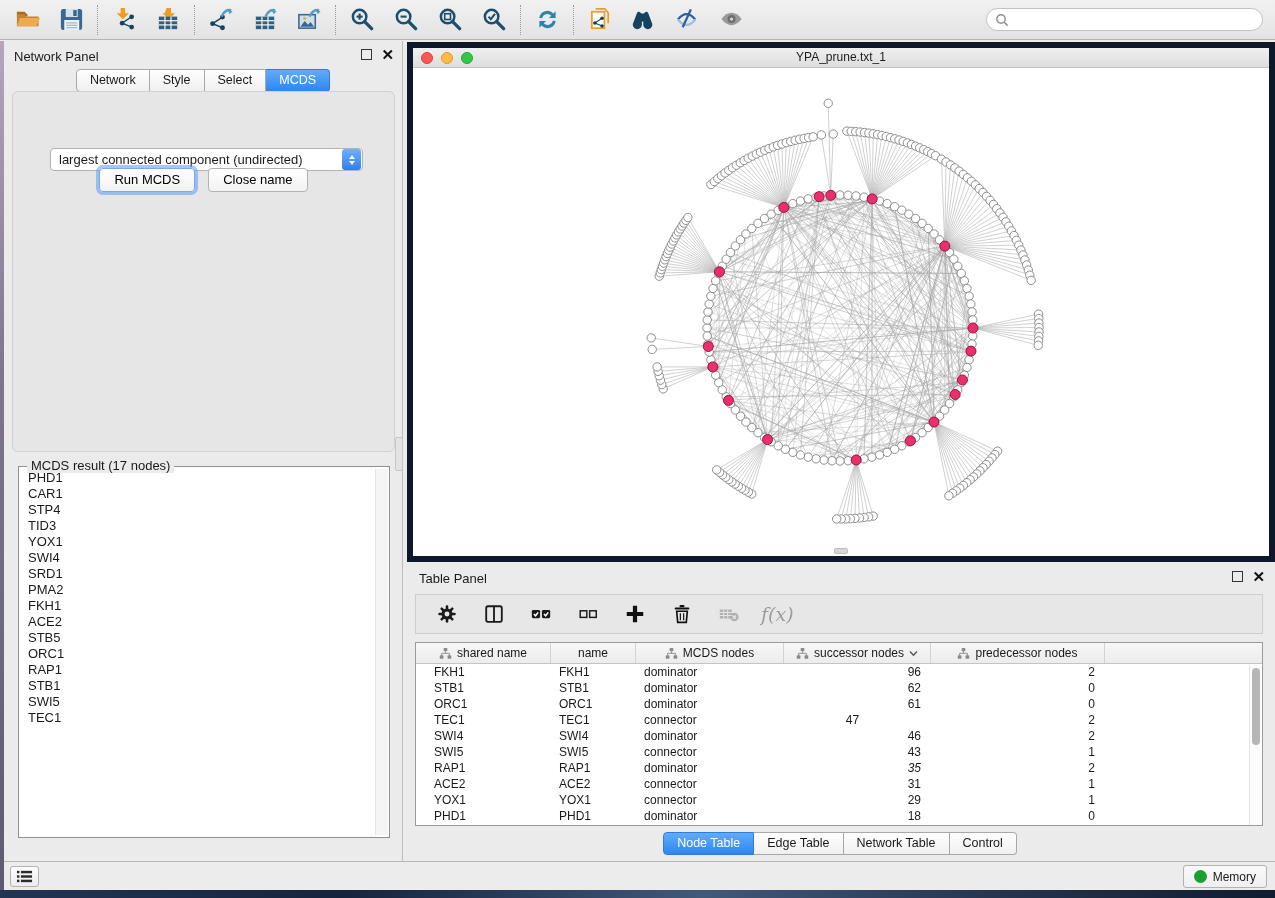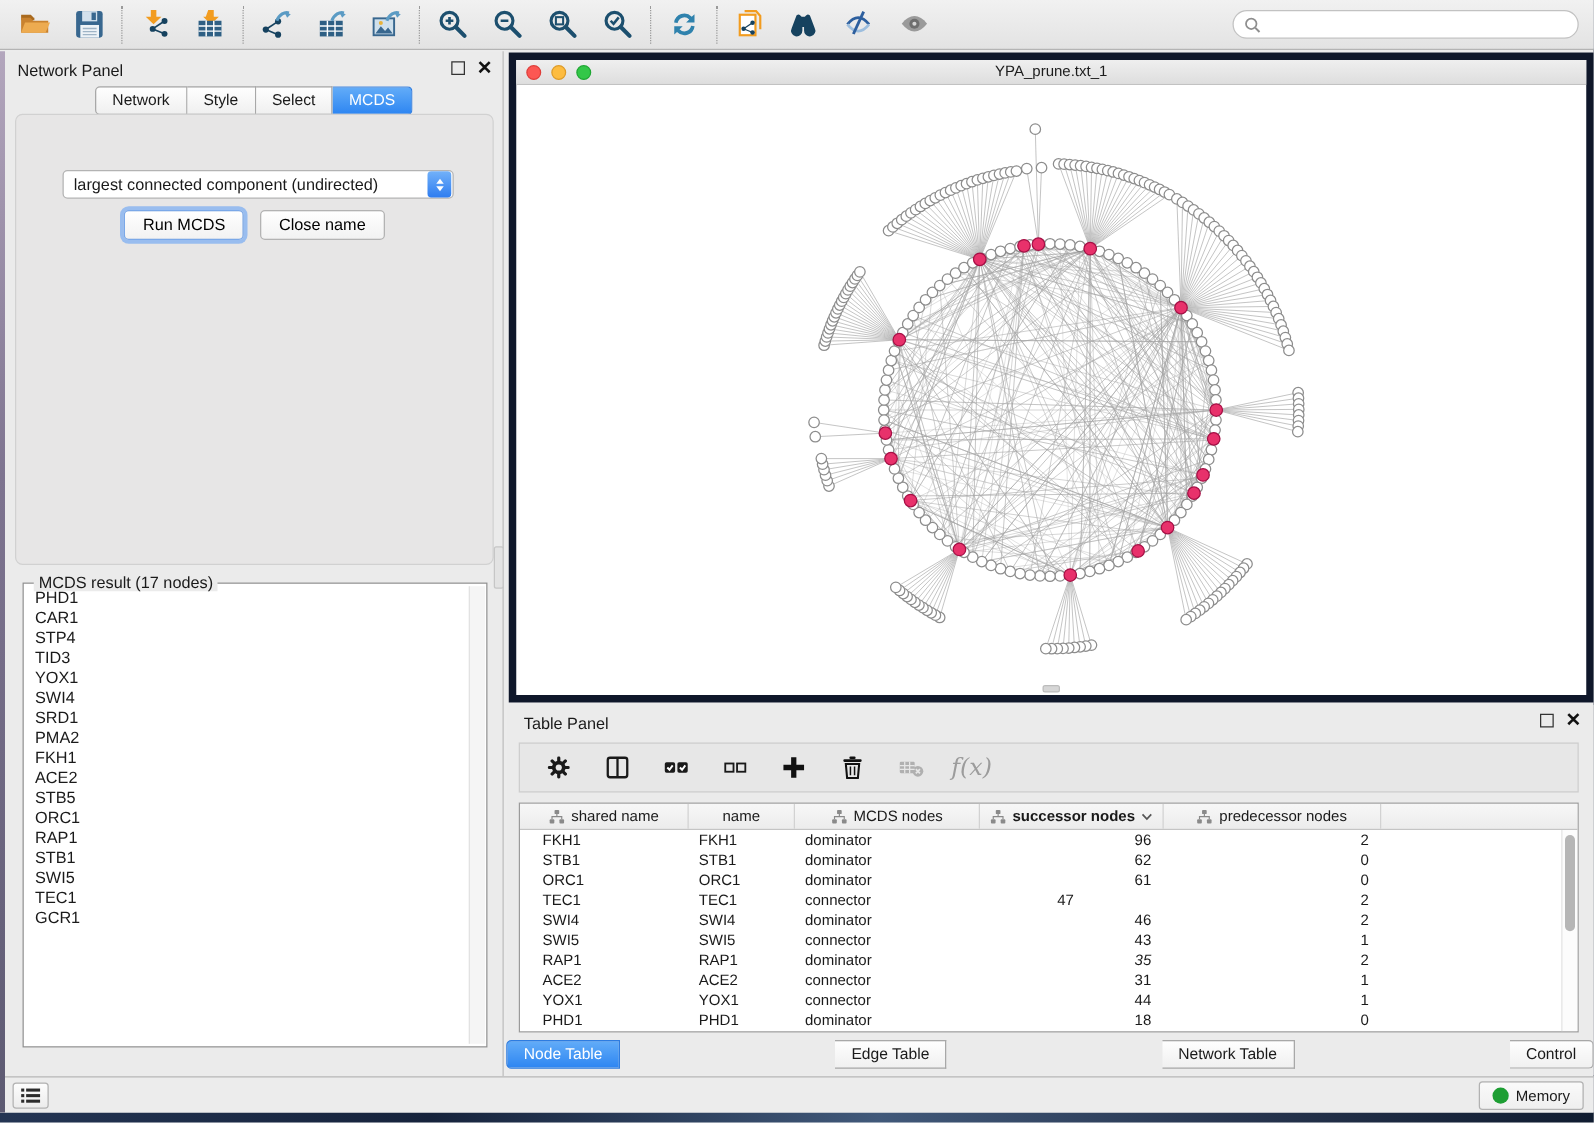--- a/index.html
+++ b/index.html
@@ -39,21 +39,21 @@
   .tabs-row { display:flex; justify-content:center; }
   .tab { border:1px solid #a8a8a8; border-left:none; background:linear-gradient(#fefefe,#f0f0f0);
     padding:3px 13px 4px; font-size:12.5px; cursor:default; }
   .tab:first-child { border-left:1px solid #a8a8a8; border-radius:4px 0 0 4px; }
   .tab:last-child { border-radius:0 4px 4px 0; }
   .tab.active { background:linear-gradient(#62acf8,#2e86f2); color:#fff; border-color:#2e7ce0; }
 
   .cp-body { position:absolute; left:8px; top:50px; width:383px; height:361px;
     background:#e7e6e6; border:1px solid #d1d1d1; border-radius:6px; }
   .opt-label { text-align:center; margin-top:24px; font-size:13px; }
-  .select-box { position:absolute; left:37px; top:44px; width:313px; height:23px; background:#fff;
+  .select-box { position:absolute; left:37px; top:56px; width:313px; height:23px; background:#fff;
     border:1px solid #b3b3b3; border-radius:4px; display:flex; align-items:center; }
   .select-box .sel-text { flex:1; padding:0 8px; font-size:13px; white-space:nowrap; overflow:hidden; }
   .spinner { width:19px; height:21px; margin-right:1px; border-radius:3px;
     background:linear-gradient(#72b1f9,#2f7df0); display:flex; flex-direction:column;
     align-items:center; justify-content:center; gap:2px; }
   .spinner i { width:0; height:0; border-left:3.5px solid transparent; border-right:3.5px solid transparent; }
   .spinner .up { border-bottom:4px solid #fff; }
   .spinner .dn { border-top:4px solid #fff; }
   .btn-row { position:absolute; left:0; top:76px; width:100%; display:flex; justify-content:center; gap:13px; }
   .pbtn { background:linear-gradient(#ffffff,#f2f2f2); border:1px solid #b3b3b3; border-radius:4px;
@@ -100,21 +100,21 @@
     border-bottom:1px solid #c4c4c4; }
   .th { display:flex; align-items:center; justify-content:center; gap:5px;
     border-right:1px solid #d2d2d2; font-size:12px; height:100%; }
   .th svg { flex:none; }
   .trow { display:flex; height:16px; font-size:12px; align-items:center; }
   .td { white-space:nowrap; overflow:hidden; }
   .td.num { text-align:right; }
   .tscroll { position:absolute; right:0; top:21px; bottom:0; width:13px; background:#fcfcfc; border-left:1px solid #e4e4e4; }
   .tthumb { position:absolute; left:2px; top:4px; width:8px; height:77px; background:#b6b6b6; border-radius:4px; }
 
-  .tp-tabs { position:absolute; left:0; right:0; bottom:5px; display:flex; justify-content:space-between;margin-top:26px; }
+  .tp-tabs { position:absolute; left:0; right:0; bottom:5px; display:flex; justify-content:center;margin-top:26px; }
 
   
   .statusbar { position:absolute; left:0; right:0; top:861px; height:29px;
     background:#ececec; border-top:1px solid #b6b6b6; }
   .list-btn { position:absolute; left:10px; top:4px; width:29px; height:21px;
     background:linear-gradient(#fdfdfd,#ececec); border:1px solid #b2b2b2; border-radius:3px;
     display:flex; align-items:center; justify-content:center; }
   .mem-btn { position:absolute; right:8px; top:3px; height:23px; padding:0 10px;
     background:linear-gradient(#fafafa,#efefef); border:1px solid #b2b2b2; border-radius:3px;
     display:flex; align-items:center; gap:6px; font-size:12px; }
@@ -349,21 +349,20 @@
           <div>SRD1</div>
           <div>PMA2</div>
           <div>FKH1</div>
           <div>ACE2</div>
           <div>STB5</div>
           <div>ORC1</div>
           <div>RAP1</div>
           <div>STB1</div>
           <div>SWI5</div>
           <div>TEC1</div>
-          <div>GCR1</div>
         </div>
       <div class="mcds-scroll"></div>
     </div>
   </div>
 
   <div class="v-grip"></div>
 
   <div class="net-window">
     <div class="net-titlebar">
       <span class="traffic">
@@ -1226,21 +1225,21 @@
             <svg width="13" height="13" viewBox="0 0 14 14">
               <g fill="#8a8a8a">
                 <rect x="5" y="1" width="4" height="3.6" rx="0.8"></rect>
                 <rect x="0.8" y="9" width="4" height="3.6" rx="0.8"></rect>
                 <rect x="9.2" y="9" width="4" height="3.6" rx="0.8"></rect>
               </g>
               <path d="M7 4.6v2.2M2.8 9V6.8h8.4V9" stroke="#8a8a8a" fill="none" stroke-width="1"></path>
             </svg>
             <span>MCDS nodes</span>
           </div>
-          <div class="th" style="width: 147px; font-weight: bold;">
+          <div class="th" style="width: 147px;">
             <svg width="13" height="13" viewBox="0 0 14 14">
               <g fill="#8a8a8a">
                 <rect x="5" y="1" width="4" height="3.6" rx="0.8"></rect>
                 <rect x="0.8" y="9" width="4" height="3.6" rx="0.8"></rect>
                 <rect x="9.2" y="9" width="4" height="3.6" rx="0.8"></rect>
               </g>
               <path d="M7 4.6v2.2M2.8 9V6.8h8.4V9" stroke="#8a8a8a" fill="none" stroke-width="1"></path>
             </svg>
             <span>successor nodes</span>
             <svg width="9" height="7" viewBox="0 0 10 8">
@@ -1313,21 +1312,21 @@
             <div class="td" style="width: 135px; padding: 0px 0px 0px 18px;">ACE2</div>
             <div class="td" style="width: 85px; padding: 0px 0px 0px 8px;">ACE2</div>
             <div class="td" style="width: 148px; padding: 0px 0px 0px 8px;">connector</div>
             <div class="td num" style="width: 147px; padding: 0px 10px 0px 0px;">31</div>
             <div class="td num" style="width: 174px; padding: 0px 10px 0px 0px;">1</div>
           </div>
           <div class="trow">
             <div class="td" style="width: 135px; padding: 0px 0px 0px 18px;">YOX1</div>
             <div class="td" style="width: 85px; padding: 0px 0px 0px 8px;">YOX1</div>
             <div class="td" style="width: 148px; padding: 0px 0px 0px 8px;">connector</div>
-            <div class="td num" style="width: 147px; padding: 0px 10px 0px 0px;">44</div>
+            <div class="td num" style="width: 147px; padding: 0px 10px 0px 0px;">29</div>
             <div class="td num" style="width: 174px; padding: 0px 10px 0px 0px;">1</div>
           </div>
           <div class="trow">
             <div class="td" style="width: 135px; padding: 0px 0px 0px 18px;">PHD1</div>
             <div class="td" style="width: 85px; padding: 0px 0px 0px 8px;">PHD1</div>
             <div class="td" style="width: 148px; padding: 0px 0px 0px 8px;">dominator</div>
             <div class="td num" style="width: 147px; padding: 0px 10px 0px 0px;">18</div>
             <div class="td num" style="width: 174px; padding: 0px 10px 0px 0px;">0</div>
           </div>
         </div>

